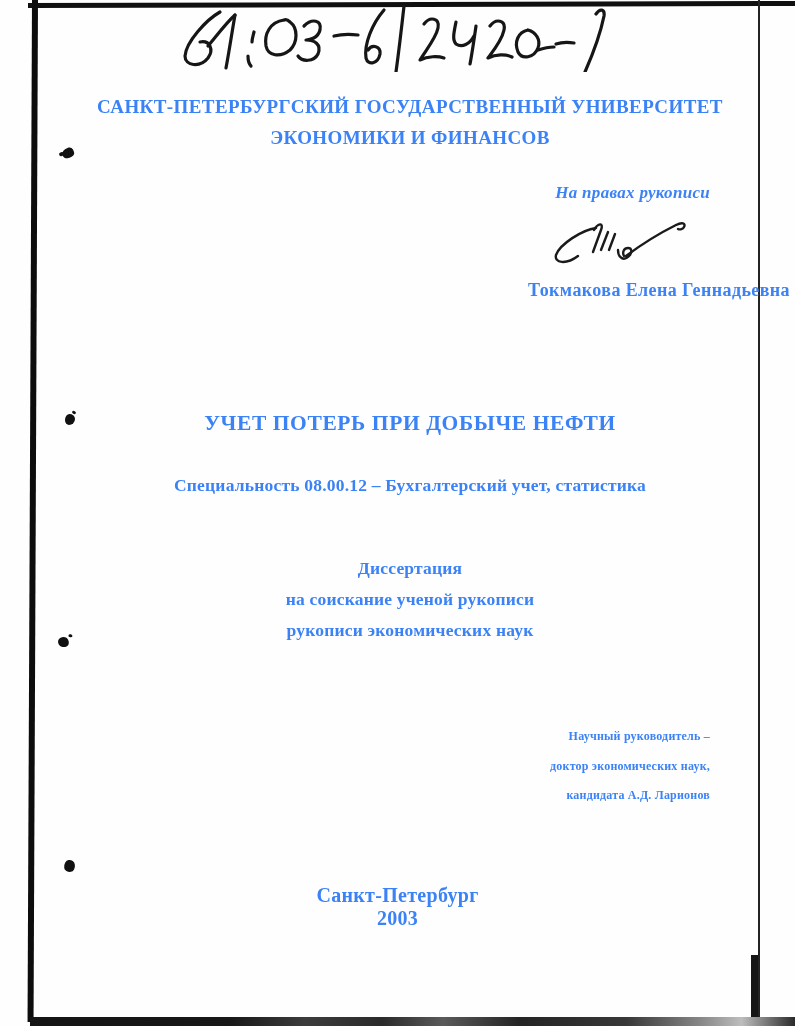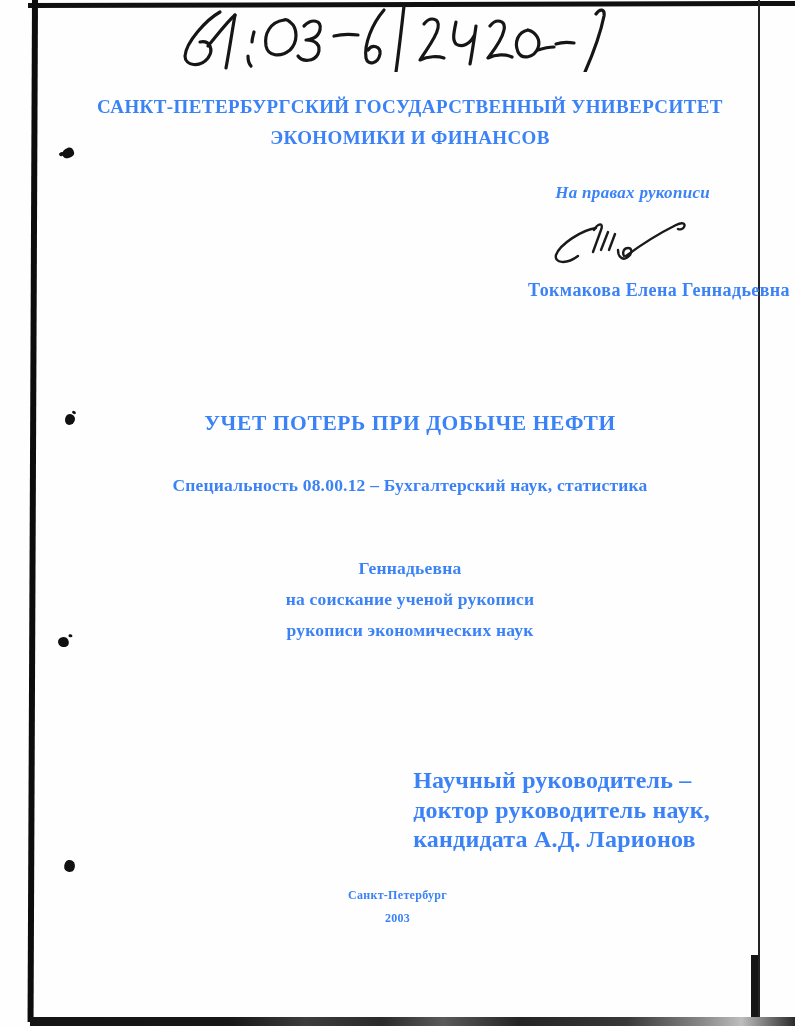--- a/index.html
+++ b/index.html
@@ -33,22 +33,22 @@
   .hand-stroke{fill:none;stroke:#161616;stroke-width:3.2;stroke-linecap:round;stroke-linejoin:round;}
   .sig-stroke{fill:none;stroke:#1a1a1a;stroke-width:2.4;stroke-linecap:round;stroke-linejoin:round;}
   
   .tb{position:absolute;font-weight:bold;}
   .university{left:30px;width:760px;top:91px;text-align:center;font-size:19px;line-height:31px;letter-spacing:0.4px;}
   .manuscript-note{right:85px;top:183px;text-align:center;font-size:17px;font-style:italic;letter-spacing:0.3px;}
   .author{left:30px;width:760px;top:280px;text-align:right;font-size:18px;letter-spacing:0.4px;}
   .title{left:30px;width:760px;top:373px;text-align:center;font-size:21.5px;letter-spacing:0.6px;margin-top:38px;}
   .specialty{left:30px;width:760px;top:475px;text-align:center;font-size:17.5px;letter-spacing:0.2px;}
   .thesis-type{left:30px;width:760px;top:553px;text-align:center;font-size:17.5px;line-height:31px;letter-spacing:0.2px;}
-  .supervisor{right:85px;top:722px;text-align:left;font-size:24px;line-height:29.5px;letter-spacing:0.2px;margin-top:44px;}
-  .city-year{left:0;width:795px;top:884px;text-align:center;font-size:12px;line-height:23px;letter-spacing:0.3px;}
+  .supervisor{right:85px;top:722px;text-align:right;font-size:12px;line-height:29.5px;letter-spacing:0.2px;}
+  .city-year{left:0;width:795px;top:884px;text-align:center;font-size:20px;line-height:23px;letter-spacing:0.3px;}
 </style>
 </head>
 <body>
 
 <div class="page">
 
   <div class="scan-top-line"></div>
   <div class="scan-left-bar"></div>
   <div class="scan-right-line"></div>
   <div class="scan-right-bar-bottom"></div>
@@ -93,31 +93,31 @@
     <path class="sig-stroke" d="M70,24 L63,42"></path>
     <path class="sig-stroke" d="M77,26 L71,42"></path>
     <path class="sig-stroke" d="M80,42 C80,50 86,54 92,47 C94,44 94,40 90,40 C86,40 84,44 86,48"></path>
     <path class="sig-stroke" d="M88,48 C104,36 124,24 138,17 C144,14 148,15 146,19 C145,21 142,22 140,21"></path>
   </svg>
 
   <div class="tb author">Токмакова Елена Геннадьевна</div>
 
   <div class="tb title">УЧЕТ ПОТЕРЬ ПРИ ДОБЫЧЕ НЕФТИ</div>
 
-  <div class="tb specialty">Специальность 08.00.12 – Бухгалтерский наук, статистика</div>
+  <div class="tb specialty">Специальность 08.00.12 – Бухгалтерский учет, статистика</div>
 
   <div class="tb thesis-type">
-    <div>Геннадьевна</div>
+    <div>Диссертация</div>
     <div>на соискание ученой рукописи</div>
     <div>рукописи экономических наук</div>
   </div>
 
   <div class="tb supervisor">
     <div>Научный руководитель –</div>
-    <div>доктор руководитель наук,</div>
+    <div>доктор экономических наук,</div>
     <div>кандидата  А.Д. Ларионов</div>
   </div>
 
   <div class="tb city-year">
     <div>Санкт-Петербург</div>
     <div>2003</div>
   </div>
 
 </div>
 

